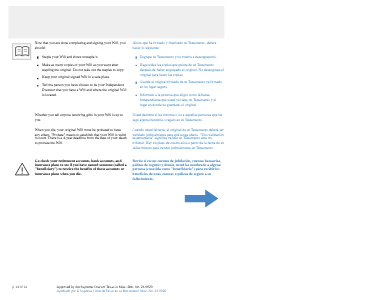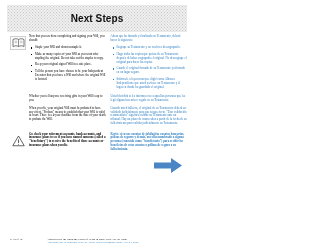--- a/index.html
+++ b/index.html
@@ -165,21 +165,20 @@
   }
   .footer-line {
     font-size: 2.9px;
     line-height: 3.6px;
   }
 </style>
 </head>
 <body>
 
 <div class="header-band">
-  <div class="header-title-en">Next Steps</div>
 </div>
 
 <div class="sheet">
 
   <div class="section">
     <div class="gutter">
       <div class="icon-box">
         <svg width="13" height="10" viewBox="0 0 26 20" aria-hidden="true">
           <path d="M2 3 C6 1 10 1 13 3 C16 1 20 1 24 3 L24 17 C20 15 16 15 13 17 C10 15 6 15 2 17 Z" fill="#ffffff" stroke="#444444" stroke-width="1.4" stroke-linejoin="round"></path>
           <line x1="13" y1="3" x2="13" y2="17" stroke="#444444" stroke-width="1.2"></line>

